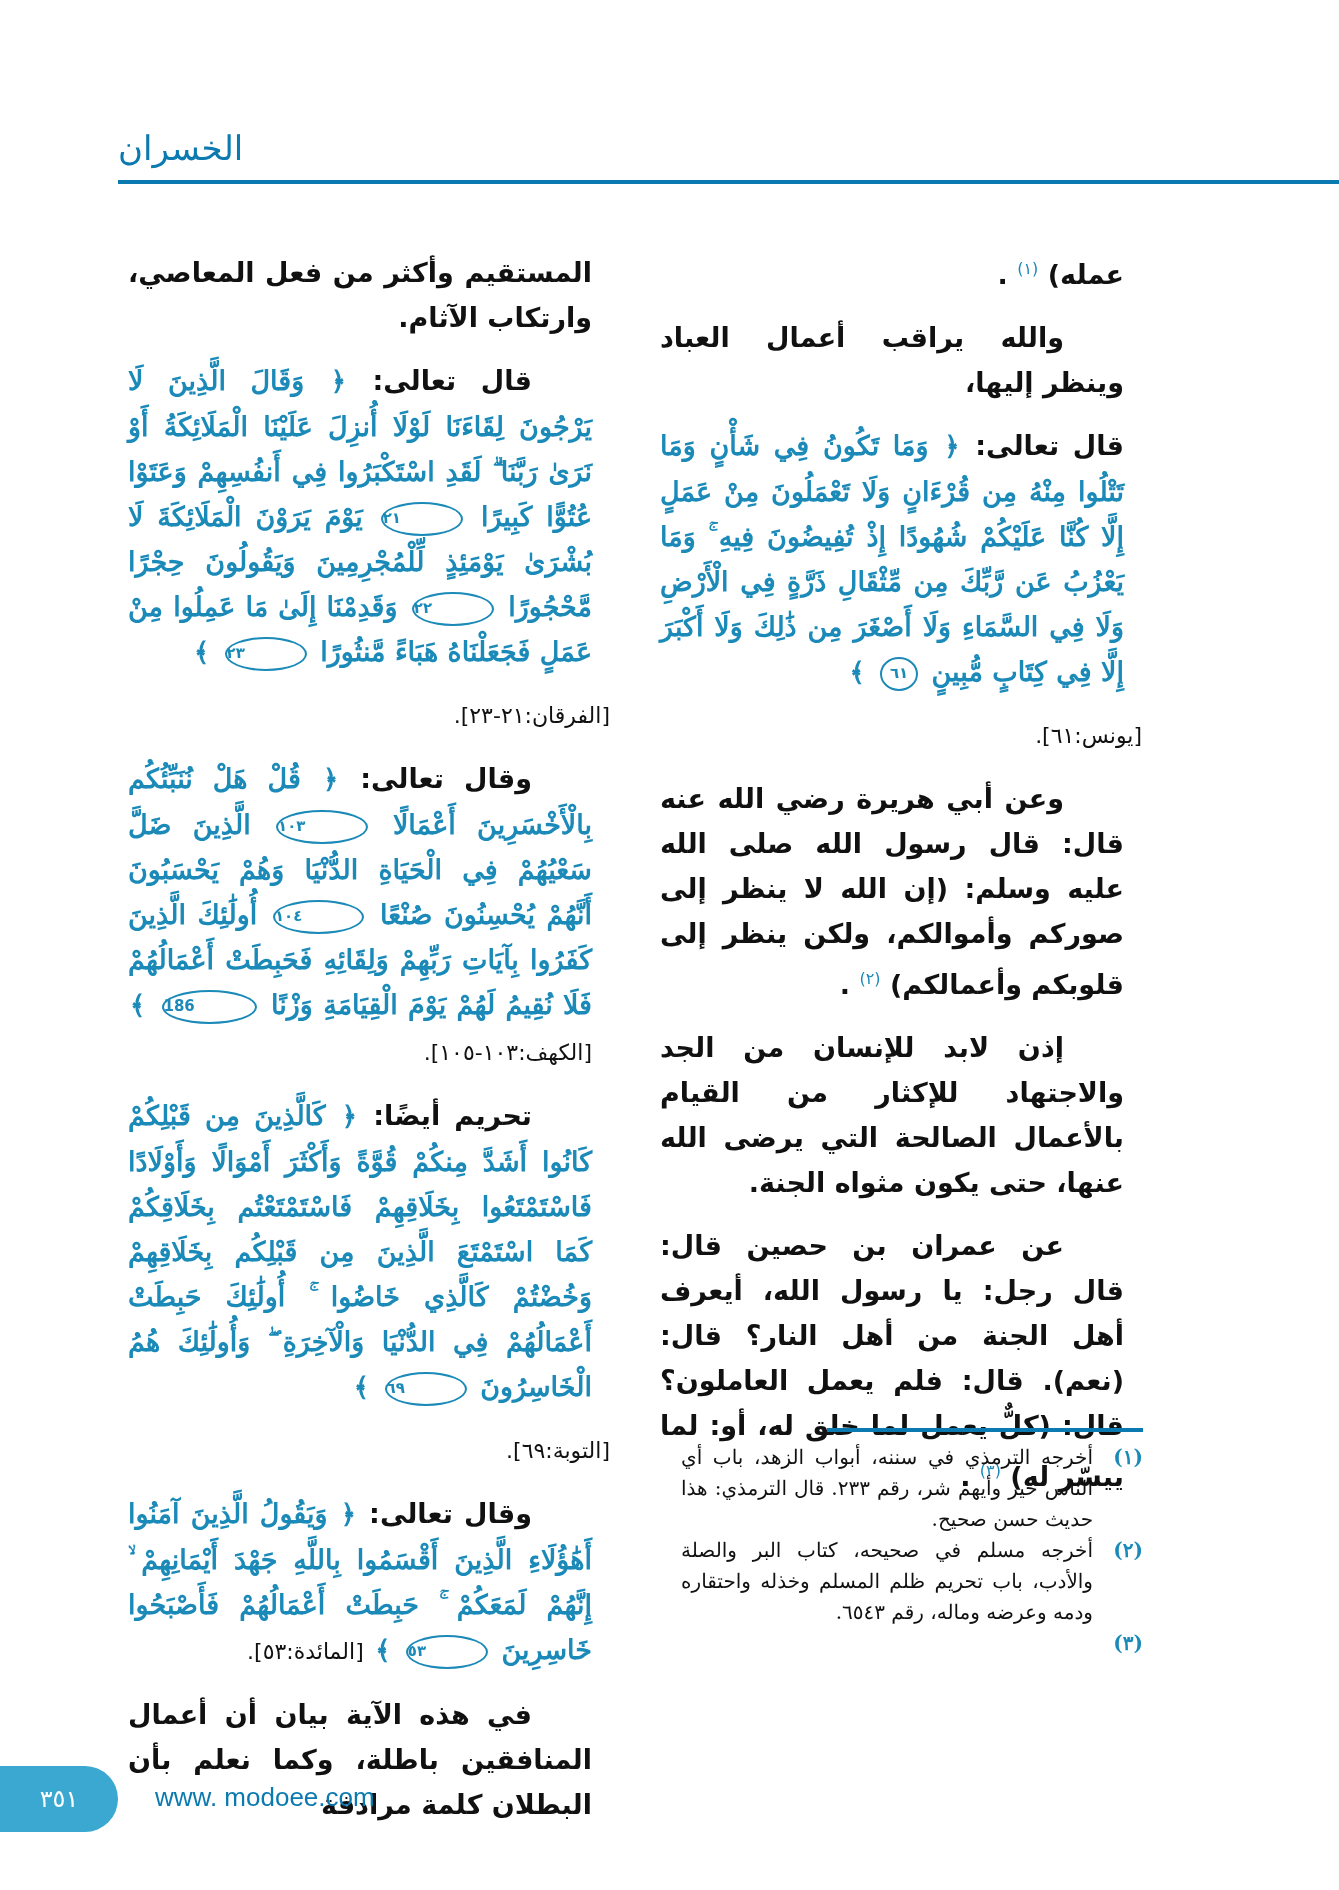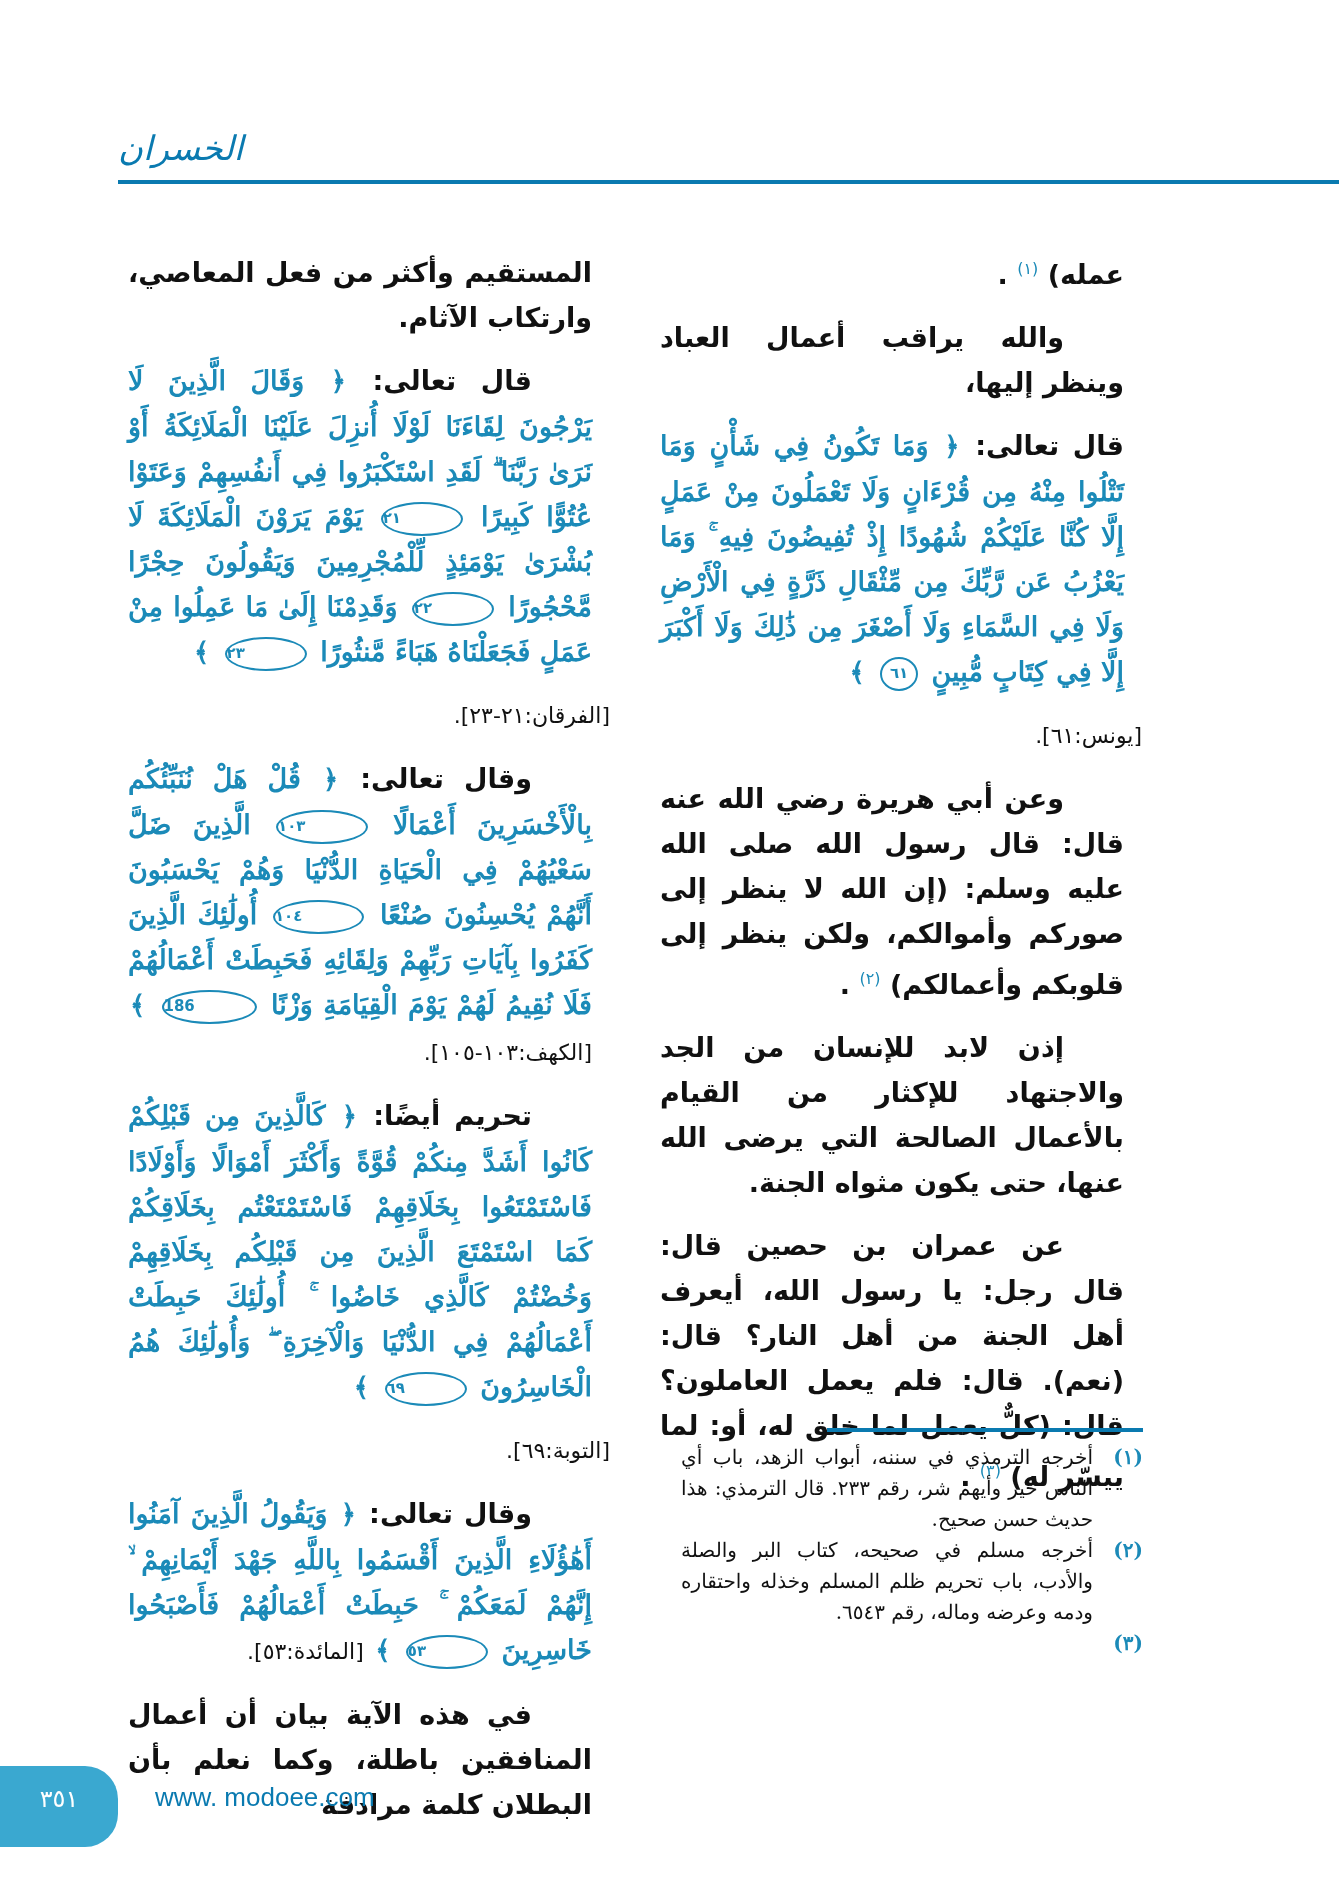--- a/index.html
+++ b/index.html
@@ -3,21 +3,21 @@
 <meta charset="utf-8">
 <style>
   html, body { margin: 0; padding: 0; background: #ffffff; }
   body {
     width: 1339px; height: 1890px; position: relative; overflow: hidden;
     font-family: "DejaVu Sans", sans-serif; color: #111;
   }
   .running-head {
     position: absolute; left: 118px; top: 128px;
     font-family: "DejaVu Serif", serif; font-size: 34px; color: #0a7ab0;
-    direction: rtl; font-style: italic;
+    direction: rtl; 
   }
   .head-rule {
     position: absolute; left: 118px; top: 180px; width: 1221px; height: 4px;
     background: #0a7ab0;
   }
   .col {
     position: absolute; top: 228px; width: 500px;
     direction: rtl; text-align: justify;
     font-size: 27px; line-height: 45px;
   }
@@ -44,21 +44,21 @@
     background: #0a7ab0;
   }
   .footnotes {
     position: absolute; left: 668px; top: 1442px; width: 475px;
     direction: rtl; font-family: "DejaVu Serif", serif; font-size: 20px; line-height: 31px;
   }
   .fn { display: flex; flex-direction: row; }
   .fn-num { color: #1b8ab8; width: 50px; flex: none; font-weight: bold; }
   .fn-text { flex: 1; text-align: justify; margin-left: 13px; }
   .page-badge {
-    position: absolute; left: 0; top: 1766px; width: 118px; height: 81px;
+    position: absolute; left: 0; top: 1766px; width: 118px; height: 66px;
     background: #3aa8d0; border-radius: 0 33px 33px 0;
     color: #fff; font-size: 24px; line-height: 66px; text-align: center;
   }
   .site-url {
     position: absolute; left: 155px; top: 1782px;
     font-family: "Liberation Sans", sans-serif; font-size: 26px; color: #0a7ab0;
   }
 </style>
 </head>
 <body>

